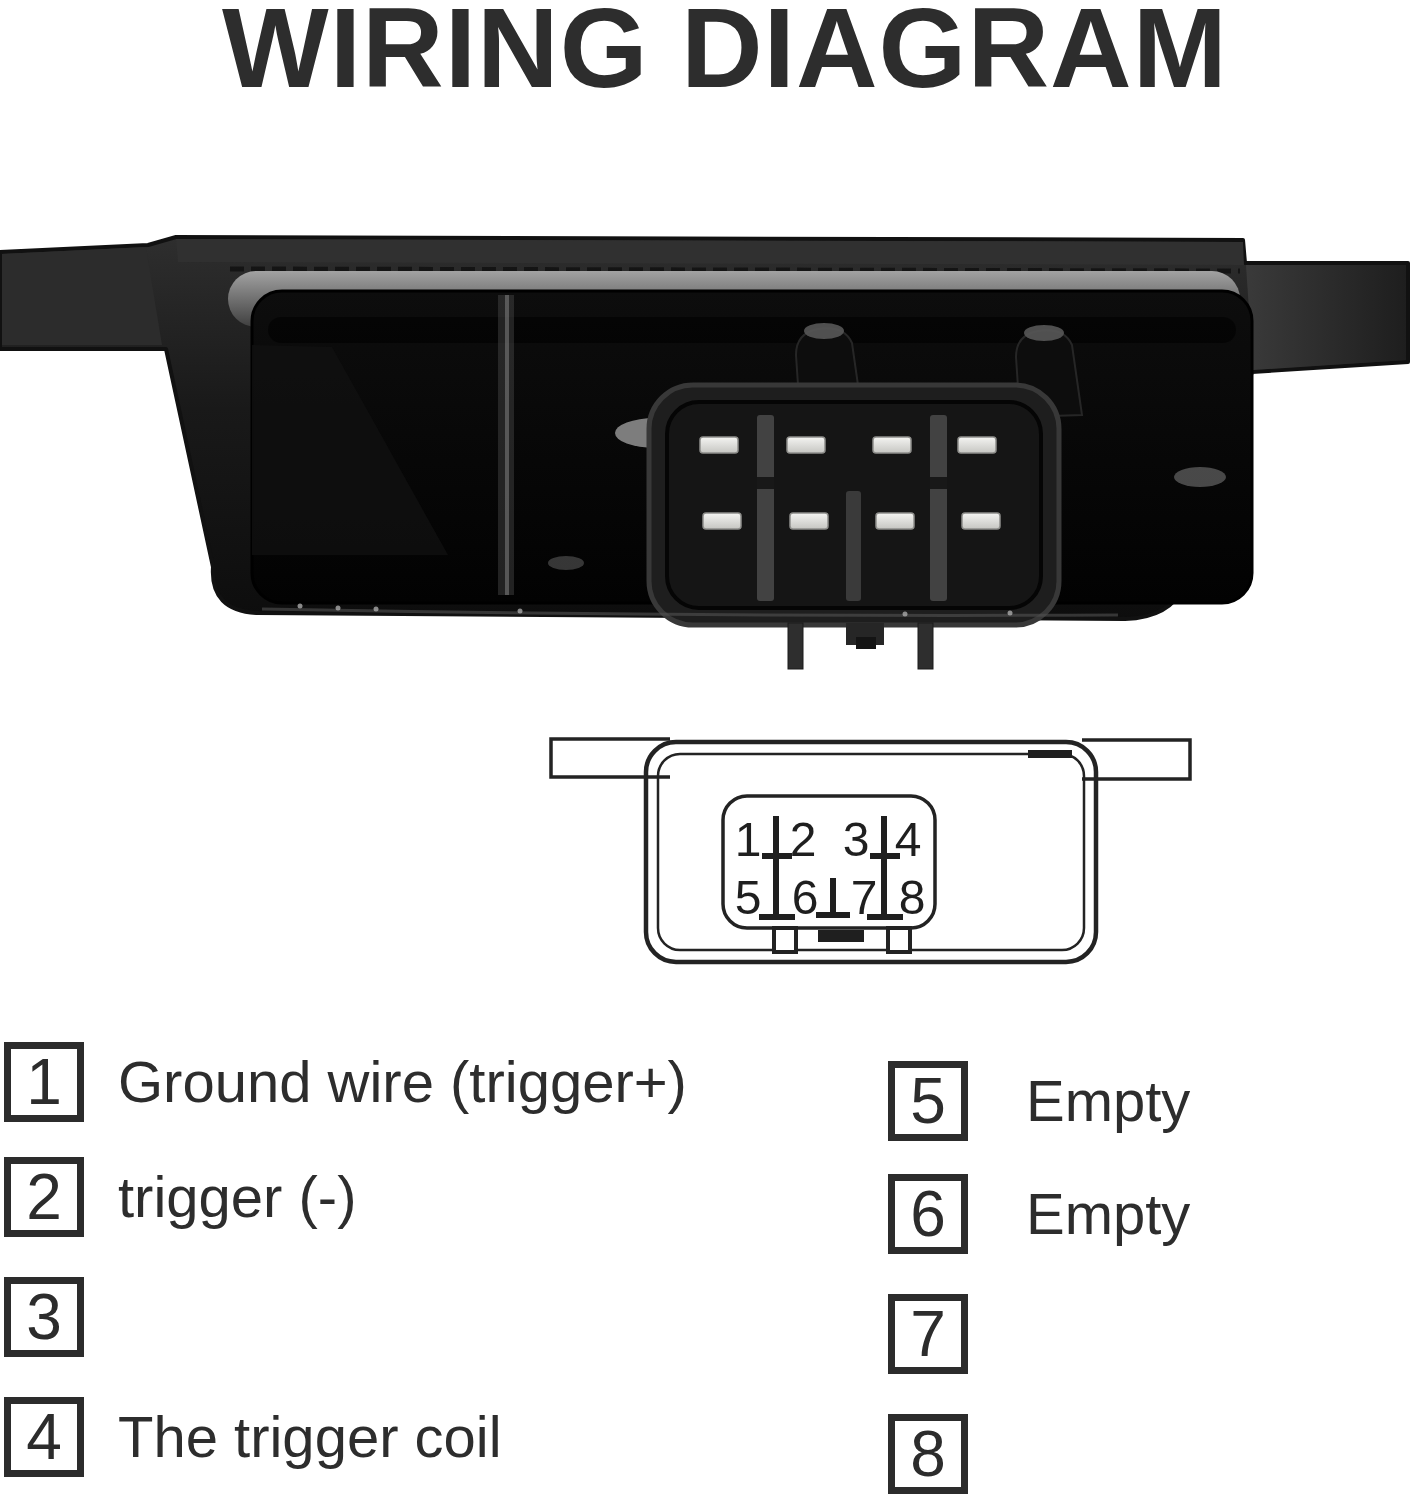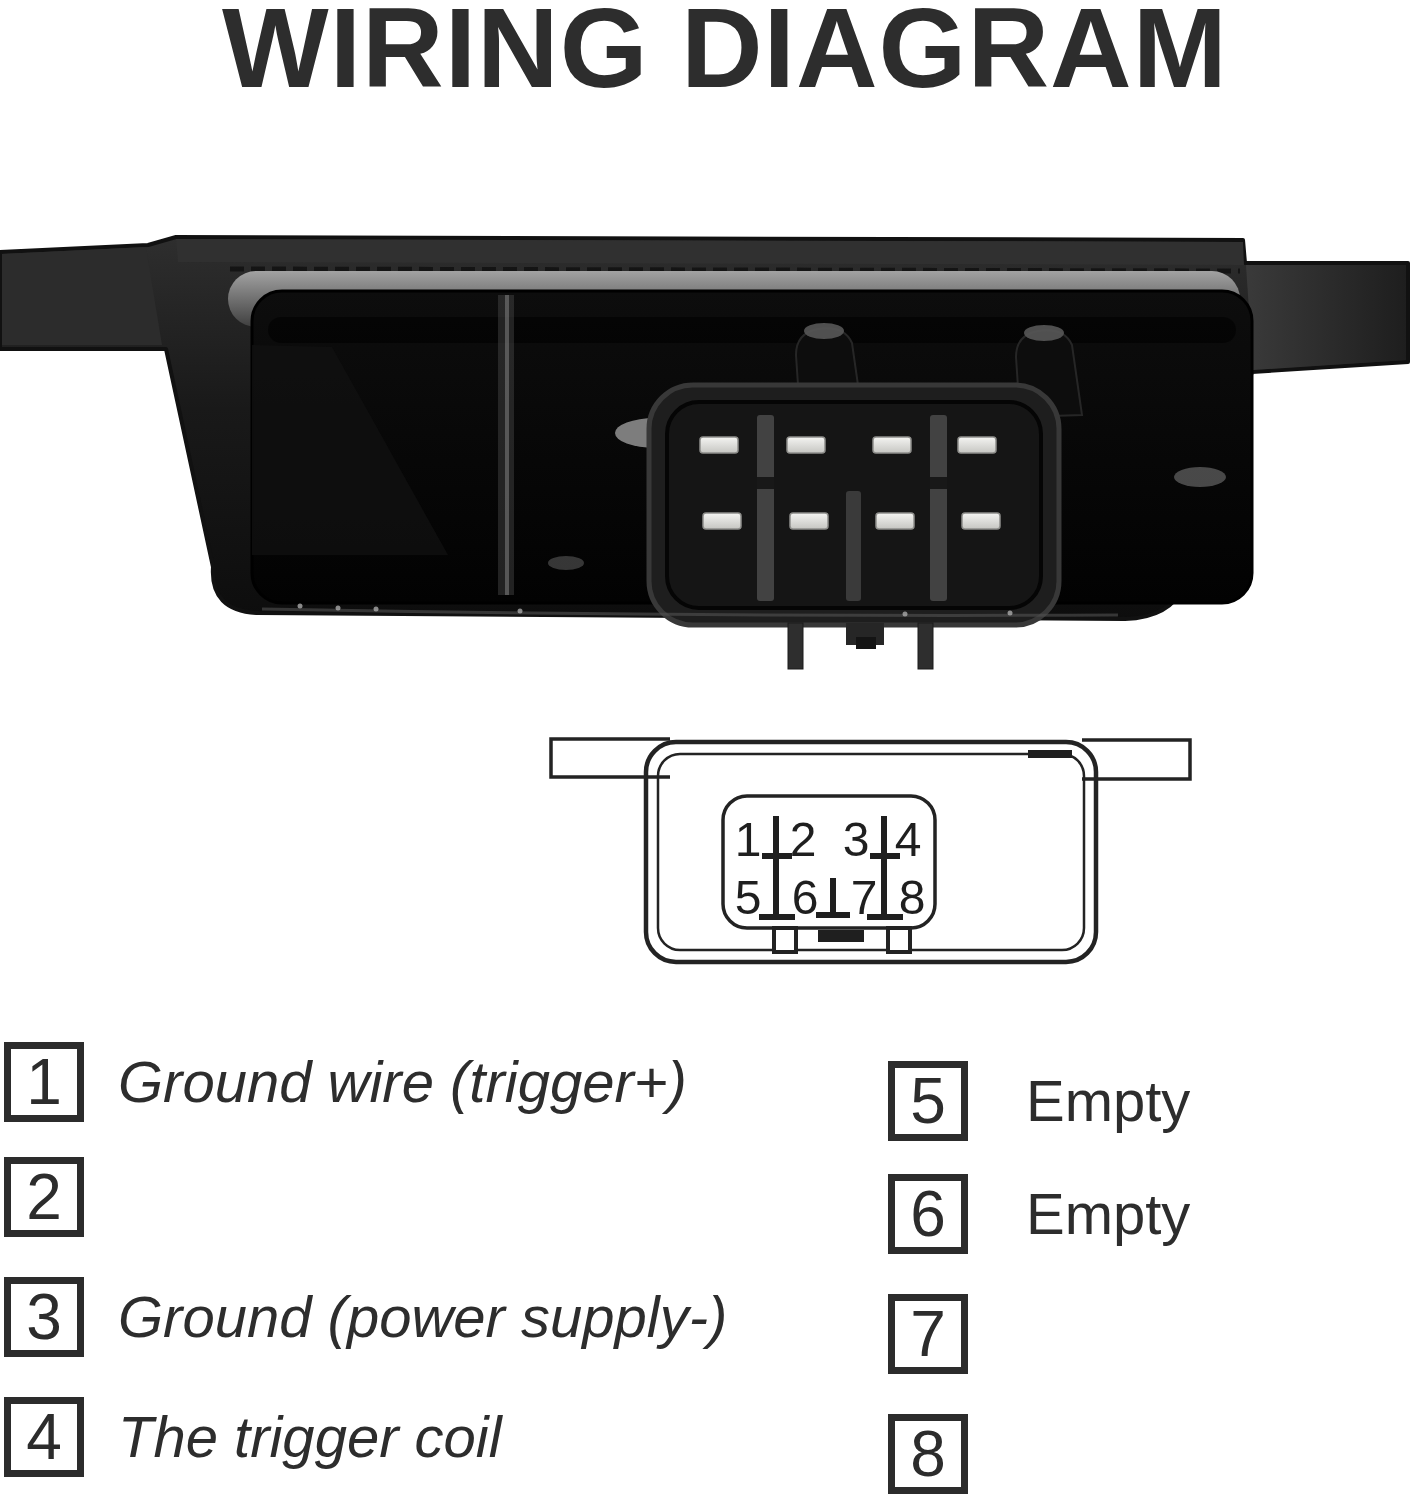--- a/index.html
+++ b/index.html
@@ -12,21 +12,21 @@
   }
   .lrow{position:absolute;display:flex;align-items:center;}
   .numbox{
     width:66px;height:66px;border:7px solid #2c2c2c;
     display:flex;align-items:center;justify-content:center;
     font-size:64px;color:#2c2c2c;background:#fff;flex:0 0 auto;
   }
   .llabel{
     font-size:58px;color:#2d2d2d;white-space:nowrap;line-height:80px;
   }
-  .lrow.left .llabel{margin-left:34px;font-style:italic;}
+  .lrow.left .llabel{margin-left:34px;}
   .lrow.right .llabel{margin-left:58px;}
   svg text{font-family:"Liberation Sans",sans-serif;}
 </style>
 </head>
 <body>
 
 <div id="title" class="abs">WIRING DIAGRAM</div>
 
 <svg class="abs" style="left:0;top:225px" width="1413" height="480" viewBox="0 0 1413 480">
   <defs>
@@ -158,24 +158,24 @@
     <rect x="278" y="204" width="46" height="12" fill="#1f1f1f"></rect>
   </g>
 </svg>
 
 <div class="lrow left abs" style="left:4px;top:1042px">
   <div class="numbox">1</div>
   <div class="llabel">Ground wire (trigger+)</div>
 </div>
 <div class="lrow left abs" style="left:4px;top:1157px">
   <div class="numbox">2</div>
+  <div class="llabel">trigger (-)</div>
 </div>
 <div class="lrow left abs" style="left:4px;top:1277px">
   <div class="numbox">3</div>
-  <div class="llabel">Ground (power supply-)</div>
 </div>
 <div class="lrow left abs" style="left:4px;top:1397px">
   <div class="numbox">4</div>
   <div class="llabel">The trigger coil</div>
 </div>
 
 <div class="lrow right abs" style="left:888px;top:1061px">
   <div class="numbox">5</div>
   <div class="llabel">Empty</div>
 </div>

